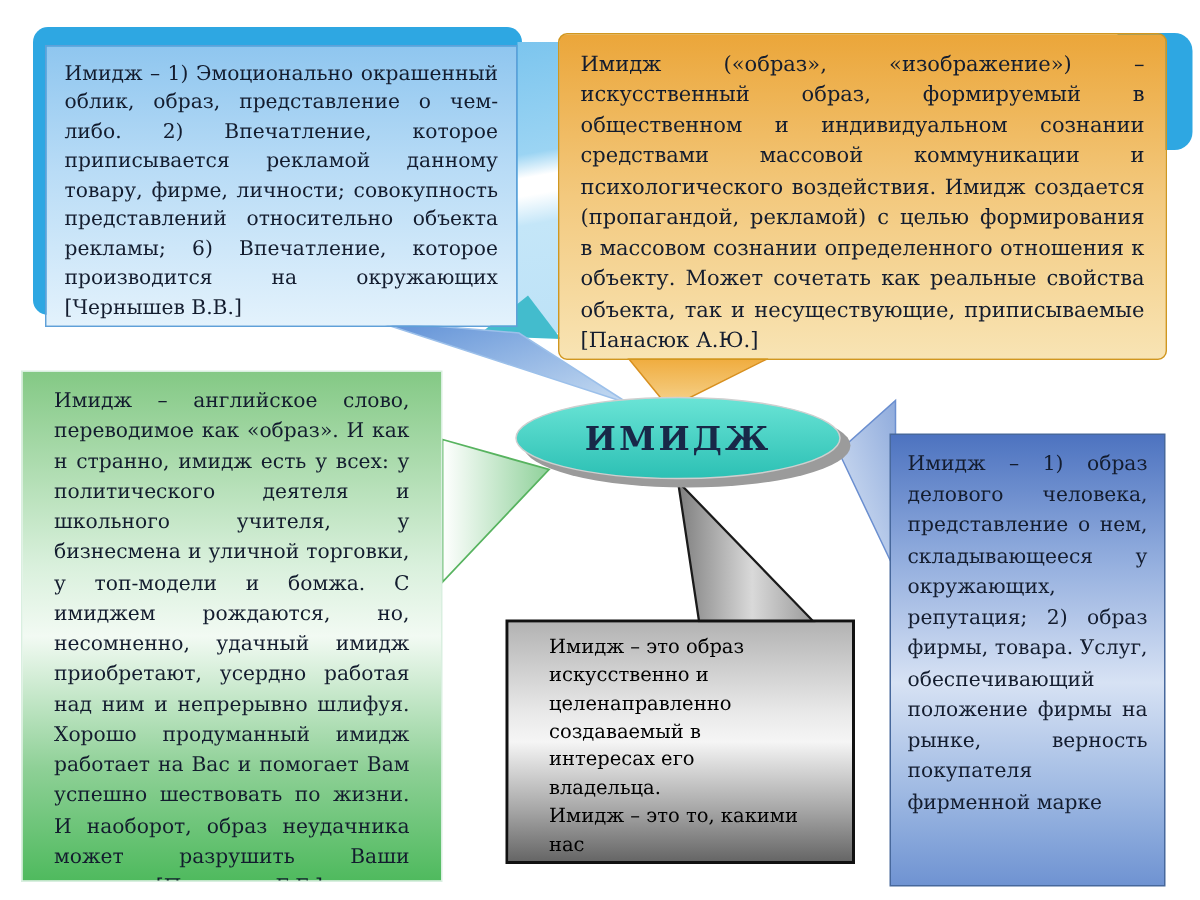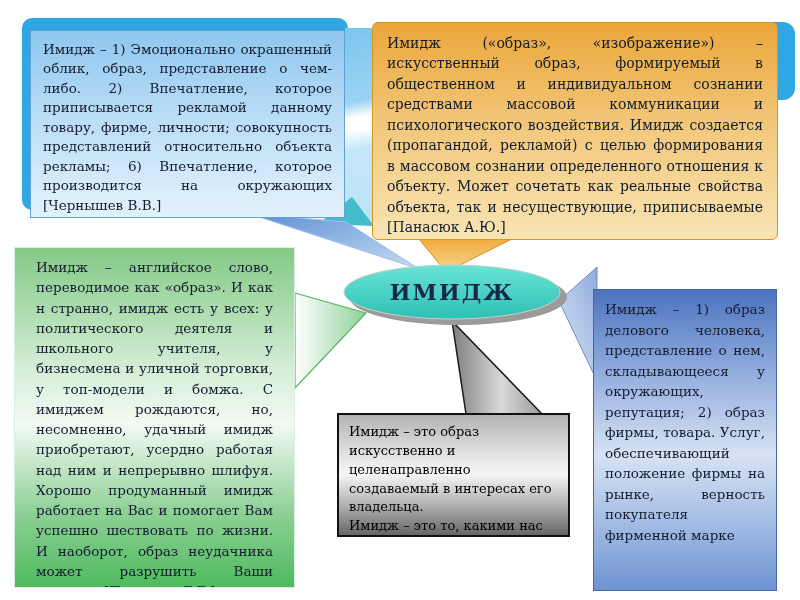--- a/index.html
+++ b/index.html
@@ -48,21 +48,21 @@
   }
   #box-right {
     left:593px; top:253px; width:184px; height:302px; padding:9px 11px;
     font-size:13.5px; line-height:1.52;
     background:linear-gradient(180deg,#4d73c0 0%,#93aede 28%,#d7e2f4 55%,
       #9db8e2 80%,#6f93d2 100%);
     border:1px solid #47689c;
     margin-top:36px;
   }
   #box-bottom {
-    left:337px; top:413px; width:233px; height:124px; padding:8px 10px;
+    left:337px; top:413px; width:233px; height:163px; padding:8px 27px;
     font-size:13px; line-height:1.45; text-align:left; color:#000;
     background:linear-gradient(180deg,#b3b3b3 0%,#e9e9e9 38%,#f5f5f5 50%,
       #a8a8a8 78%,#666666 100%);
     border:2px solid #111;
   }
   #box-bottom p { white-space:pre-line; }
   
   .overlay {
     position:absolute; left:0; top:0; width:800px; height:600px;
     pointer-events:none; z-index:1;

